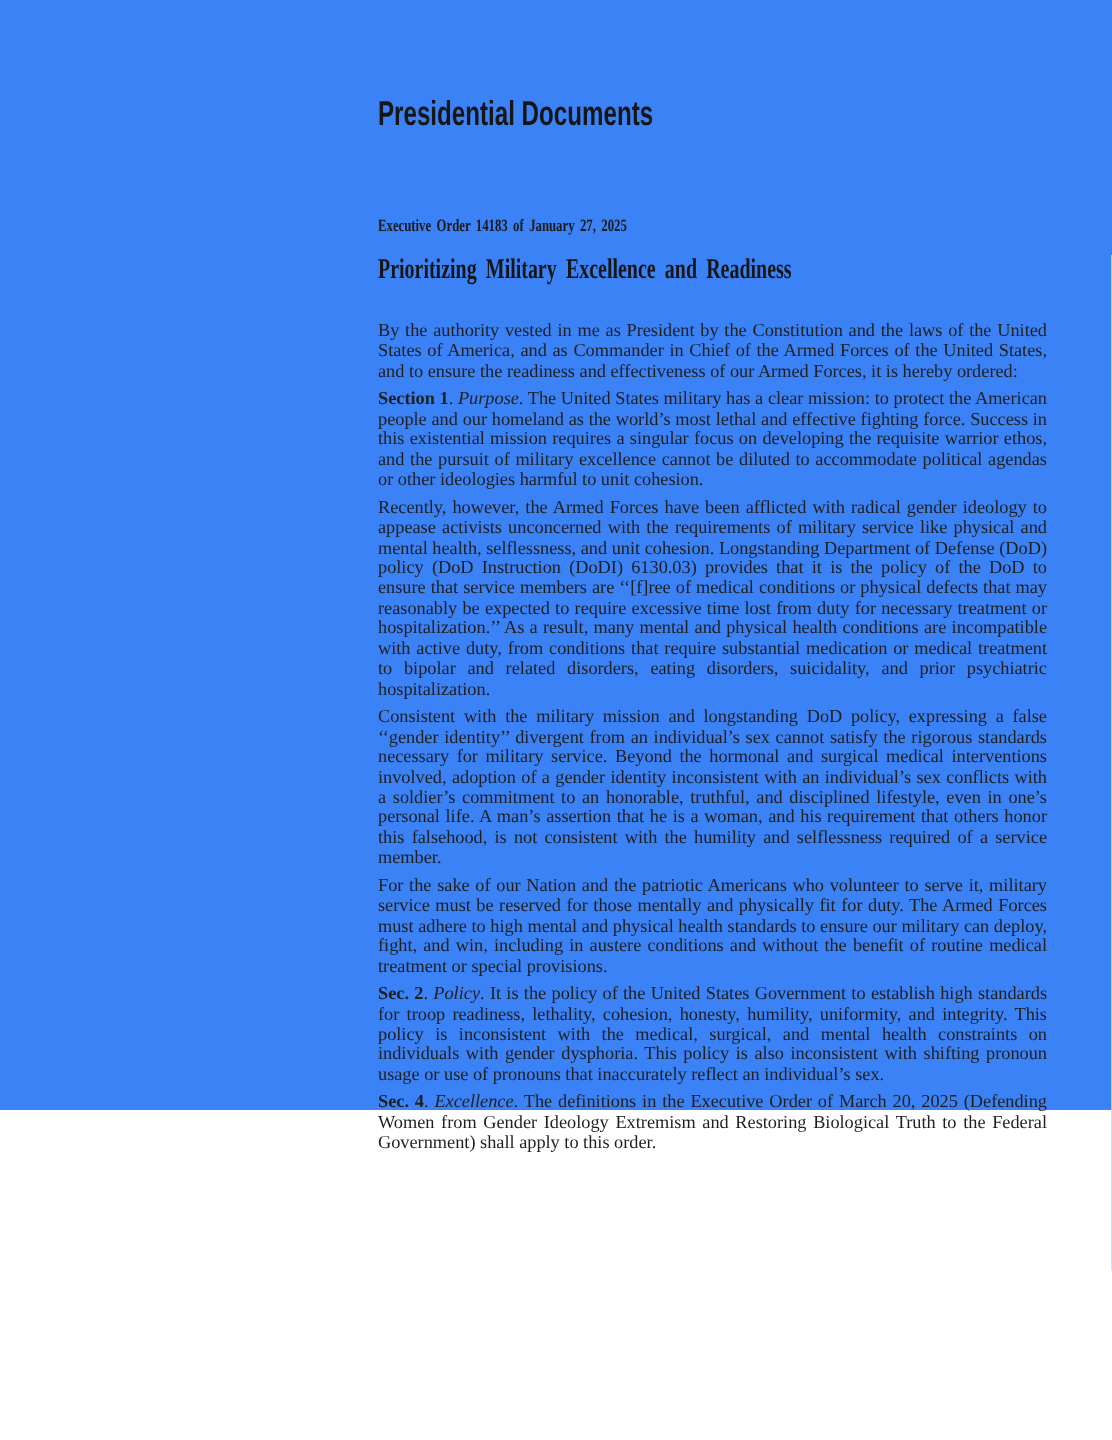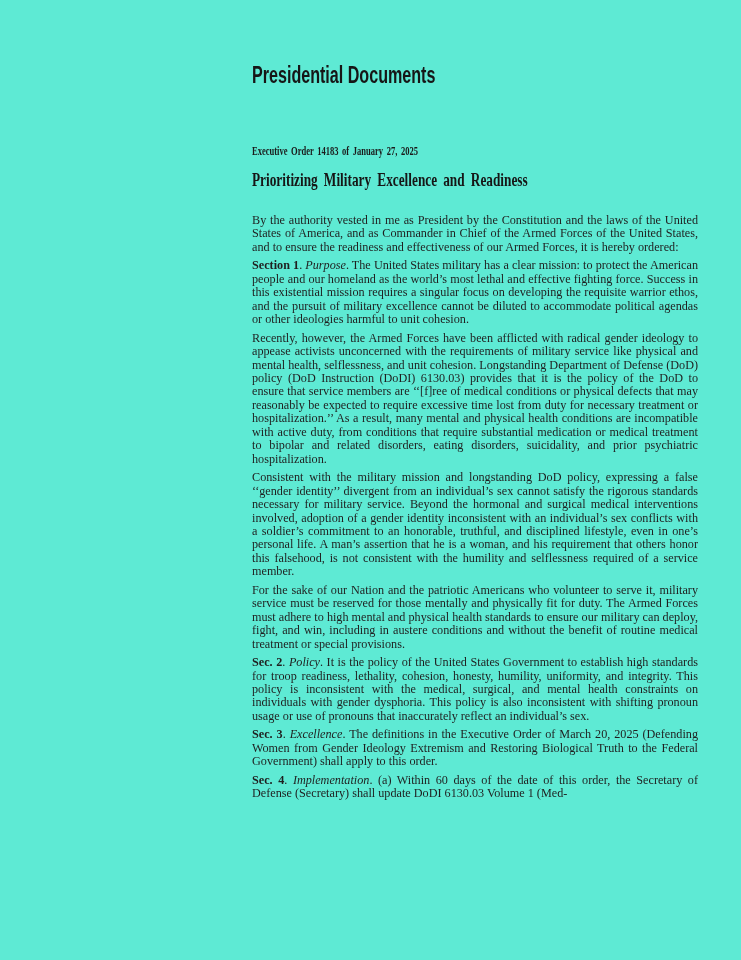--- a/index.html
+++ b/index.html
@@ -6,22 +6,22 @@
     margin: 0;
     padding: 0;
     width: 741px;
     height: 960px;
     background: #ffffff;
     overflow: hidden;
   }
   .page {
     position: relative;
     width: 741px;
-    height: 960px;
-    background: #5eead4;
+    height: 740px;
+    background: #3b82f6;
     color: #1f1f1f;
     font-family: "Liberation Serif", serif;
   }
   .masthead {
     position: absolute;
     left: 252px;
     top: 64px;
     font-family: "Liberation Sans", sans-serif;
     font-weight: 700;
     font-size: 23px;
@@ -86,17 +86,16 @@
 
   <div class="doc-title">Prioritizing Military Excellence and Readiness</div>
 
   <div class="body-text">
       <p class="para"><span>By the authority vested in me as President by the Constitution and the laws of the United States of America, and as Commander in Chief of the Armed Forces of the United States, and to ensure the readiness and effectiveness of our Armed Forces, it is hereby ordered:</span></p>
       <p class="para"><strong>Section 1</strong><span>. </span><em>Purpose</em><span>. The United States military has a clear mission: to protect the American people and our homeland as the world’s most lethal and effective fighting force. Success in this existential mission requires a singular focus on developing the requisite warrior ethos, and the pursuit of military excellence cannot be diluted to accommodate political agendas or other ideologies harmful to unit cohesion.</span></p>
       <p class="para"><span>Recently, however, the Armed Forces have been afflicted with radical gender ideology to appease activists unconcerned with the requirements of military service like physical and mental health, selflessness, and unit cohesion. Longstanding Department of Defense (DoD) policy (DoD Instruction (DoDI) 6130.03) provides that it is the policy of the DoD to ensure that service members are ‘‘[f]ree of medical conditions or physical defects that may reasonably be expected to require excessive time lost from duty for necessary treatment or hospitalization.’’ As a result, many mental and physical health conditions are incompatible with active duty, from conditions that require substantial medication or medical treatment to bipolar and related disorders, eating disorders, suicidality, and prior psychiatric hospitalization.</span></p>
       <p class="para"><span>Consistent with the military mission and longstanding DoD policy, expressing a false ‘‘gender identity’’ divergent from an individual’s sex cannot satisfy the rigorous standards necessary for military service. Beyond the hormonal and surgical medical interventions involved, adoption of a gender identity inconsistent with an individual’s sex conflicts with a soldier’s commitment to an honorable, truthful, and disciplined lifestyle, even in one’s personal life. A man’s assertion that he is a woman, and his requirement that others honor this falsehood, is not consistent with the humility and selflessness required of a service member.</span></p>
       <p class="para"><span>For the sake of our Nation and the patriotic Americans who volunteer to serve it, military service must be reserved for those mentally and physically fit for duty. The Armed Forces must adhere to high mental and physical health standards to ensure our military can deploy, fight, and win, including in austere conditions and without the benefit of routine medical treatment or special provisions.</span></p>
       <p class="para"><strong>Sec. 2</strong><span>. </span><em>Policy</em><span>. It is the policy of the United States Government to establish high standards for troop readiness, lethality, cohesion, honesty, humility, uniformity, and integrity. This policy is inconsistent with the medical, surgical, and mental health constraints on individuals with gender dysphoria. This policy is also inconsistent with shifting pronoun usage or use of pronouns that inaccurately reflect an individual’s sex.</span></p>
-      <p class="para"><strong>Sec. 3</strong><span>. </span><em>Excellence</em><span>. The definitions in the Executive Order of March 20, 2025 (Defending Women from Gender Ideology Extremism and Restoring Biological Truth to the Federal Government) shall apply to this order.</span></p>
-      <p class="para"><strong>Sec. 4</strong><span>. </span><em>Implementation</em><span>. (a) Within 60 days of the date of this order, the Secretary of Defense (Secretary) shall update DoDI 6130.03 Volume 1 (Med-</span></p>
+      <p class="para"><strong>Sec. 4</strong><span>. </span><em>Excellence</em><span>. The definitions in the Executive Order of March 20, 2025 (Defending Women from Gender Ideology Extremism and Restoring Biological Truth to the Federal Government) shall apply to this order.</span></p>
     </div>
 
 </div>
 
 </body></html>

